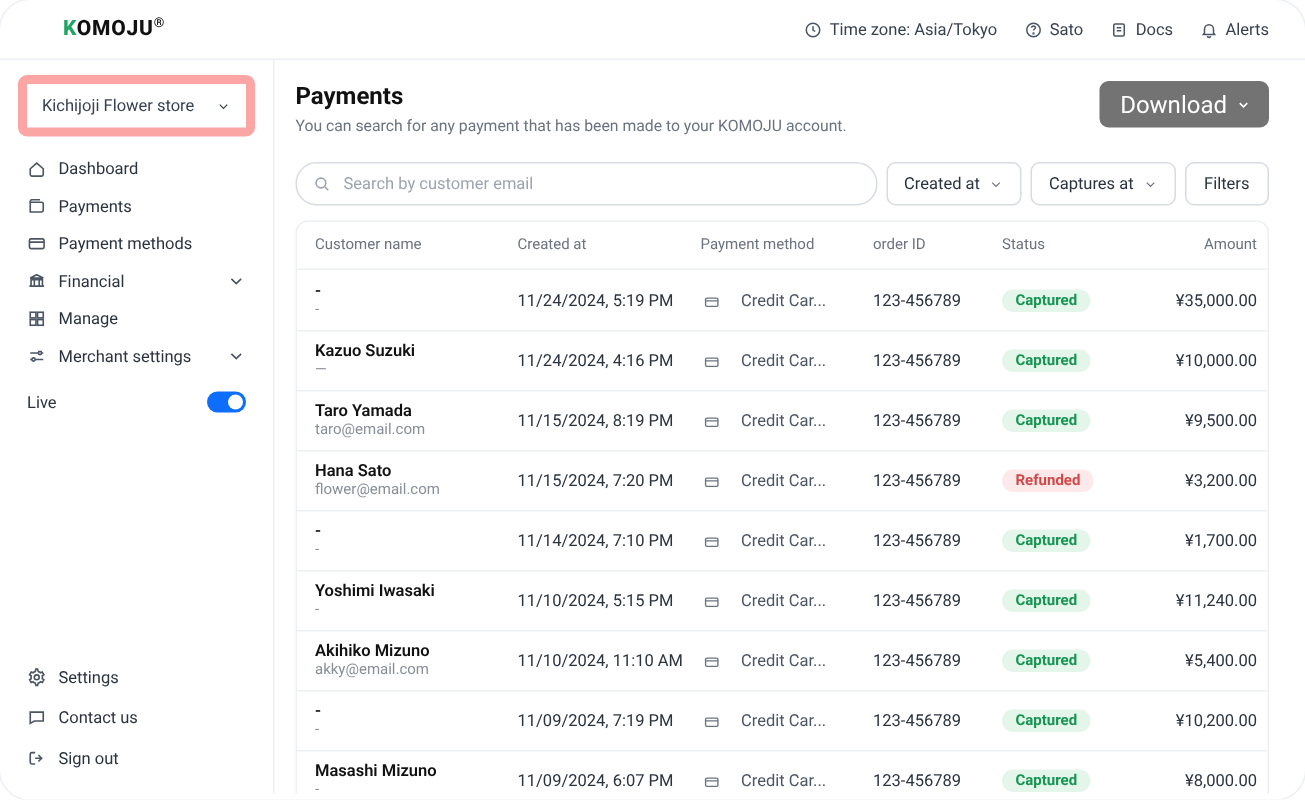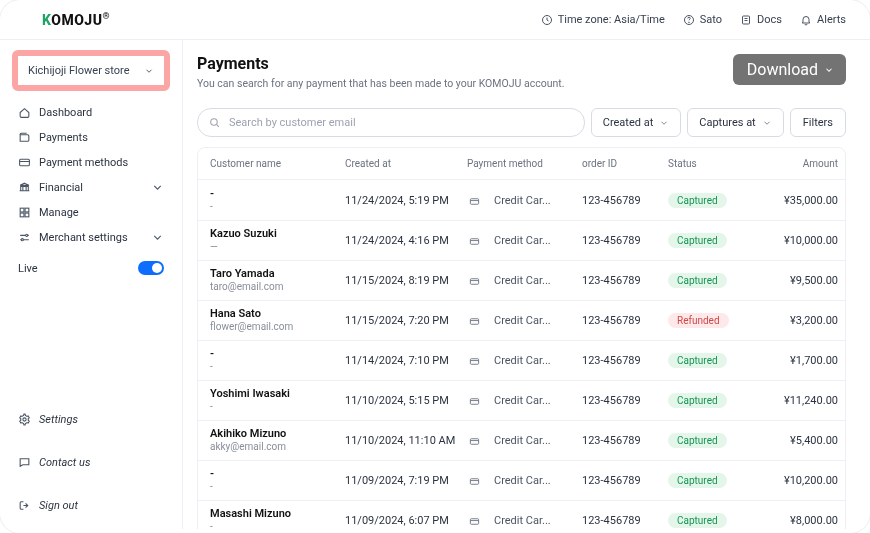--- a/index.html
+++ b/index.html
@@ -18,21 +18,21 @@
     .body { display:flex; height:calc(100% - 44px); }
     .sidebar { width:183px; flex:0 0 183px; border-right:1px solid #eceff3; padding:10px 12px 12px 12px; display:flex; flex-direction:column; }
     .merchant-select { border:6px solid #fca5a5; border-radius:6px; padding:8px 10px; font-size:11px; color:#374151; display:flex; align-items:center; justify-content:space-between; cursor:pointer; }
     .nav { margin-top:10px; display:flex; flex-direction:column; gap:2px; }
     .nav-item { display:flex; align-items:center; justify-content:space-between; padding:5px 6px; border-radius:6px; cursor:pointer; }
     .nav-item .left { display:flex; align-items:center; gap:8px; font-size:11px; color:#2b3340; }
     .nav-item svg { width:13px; height:13px; color:#4b5563; }
     .live-row { margin-top:12px; display:flex; align-items:center; justify-content:space-between; padding:0 6px; font-size:11px; color:#2b3340; }
     .switch { width:26px; height:14px; background:#0d6efd; border-radius:8px; position:relative; cursor:pointer; }
     .switch::after { content:""; position:absolute; right:2px; top:2px; width:10px; height:10px; background:#fff; border-radius:50%; }
-    .sidebar-bottom { margin-top:auto; display:flex; flex-direction:column; gap:20px;font-style:italic; }
+    .sidebar-bottom { margin-top:auto; display:flex; flex-direction:column; gap:4px; }
     
     .main { flex:1; padding:14px 24px 0 14px; overflow:hidden; }
     .page-head { display:flex; align-items:flex-start; justify-content:space-between; }
     .page-title { font-size:16px; font-weight:700; color:#111; }
     .page-sub { font-size:10.5px; color:#6b7280; margin-top:4px; }
     .download-btn { background:#737373; color:#fff; border:none; border-radius:6px; padding:6px 12px 6px 14px; font-size:16px; display:flex; align-items:center; gap:6px; cursor:pointer; }
     .download-btn svg { width:10px; height:10px; }
     .controls { display:flex; gap:6px; margin-top:18px; }
     .search-box { flex:1; display:flex; align-items:center; gap:8px; border:1px solid #d7dce3; border-radius:14px; padding:7px 10px; }
     .search-box svg { width:13px; height:13px; color:#9ca3af; }
@@ -44,40 +44,40 @@
     
     .table { border:1px solid #eceff3; border-radius:8px; margin-top:10px; overflow:hidden; }
     .thead, .trow { display:grid; grid-template-columns: 135px 122px 115px 86px 95px 75px; padding:0 12px; align-items:center; }
     .thead { height:32px; font-size:10px; color:#6b7280; border-bottom:1px solid #eceff3; }
     .trow { min-height:40px; border-top:1px solid #eceff3; font-size:11px; color:#2b3340; padding-top:6px; padding-bottom:6px; }
     .trow:first-of-type { border-top:0; }
     .cust-name { color:#111; font-weight:600; font-size:11px; line-height:1.25; }
     .cust-email { color:#888f99; font-size:10px; line-height:1.25; }
     .pm-cell { display:flex; align-items:flex-end; gap:12px; color:#4b5563; font-size:11px; }
     .pm-cell svg { width:15px; height:11px; color:#6b7280; }
-    .badge { display:inline-flex; align-items:center; padding:2px 9px; border-radius:12px; font-size:10px; font-weight:400; }
+    .badge { display:inline-flex; align-items:center; padding:2px 9px; border-radius:12px; font-size:10px; font-weight:700; }
     .badge.captured { background:#e4f6ea; color:#159453; }
     .badge.refunded { background:#fde9e9; color:#d14848; }
     .amount-col { text-align:right; }
   </style>
 </head>
 <body>
 
 <div class="app">
   <div class="topbar">
     <div class="logo">
       <span class="k">K</span><span class="omoju">OMOJU</span><span class="reg">®</span>
     </div>
     <div class="top-right">
       <div class="top-item">
         <svg viewBox="0 0 24 24" fill="none" stroke="currentColor" stroke-width="2">
             <circle cx="12" cy="12" r="9"></circle>
             <path d="M12 7v5l3 2"></path>
           </svg>
-        <span>Time zone: Asia/Time</span>
+        <span>Time zone: Asia/Tokyo</span>
       </div>
       <div class="top-item">
         <svg viewBox="0 0 24 24" fill="none" stroke="currentColor" stroke-width="2">
             <circle cx="12" cy="12" r="9"></circle>
             <path d="M9.5 9a2.5 2.5 0 0 1 5 0c0 1.5-2.5 1.8-2.5 3.5"></path>
             <circle cx="12" cy="16.5" r="0.6" fill="currentColor"></circle>
           </svg>
         <span>Sato</span>
       </div>
       <div class="top-item">

